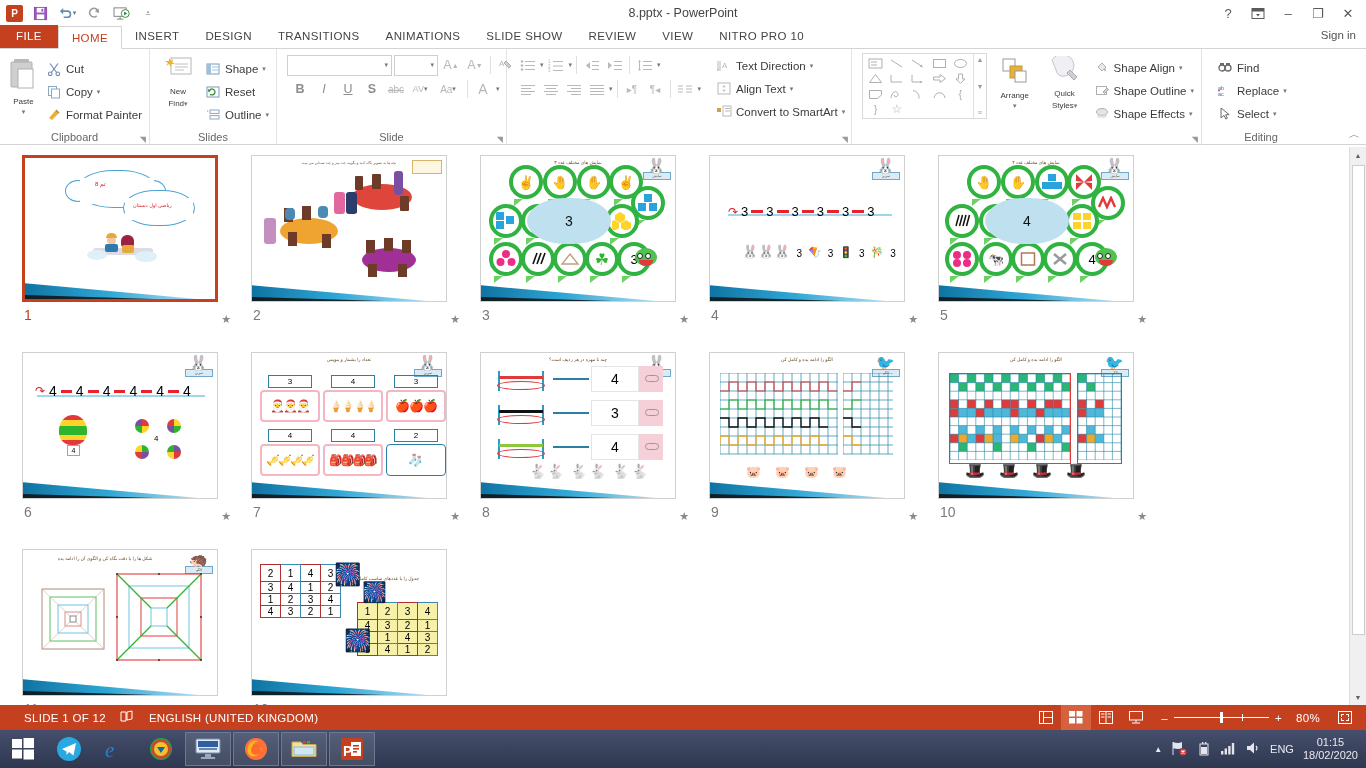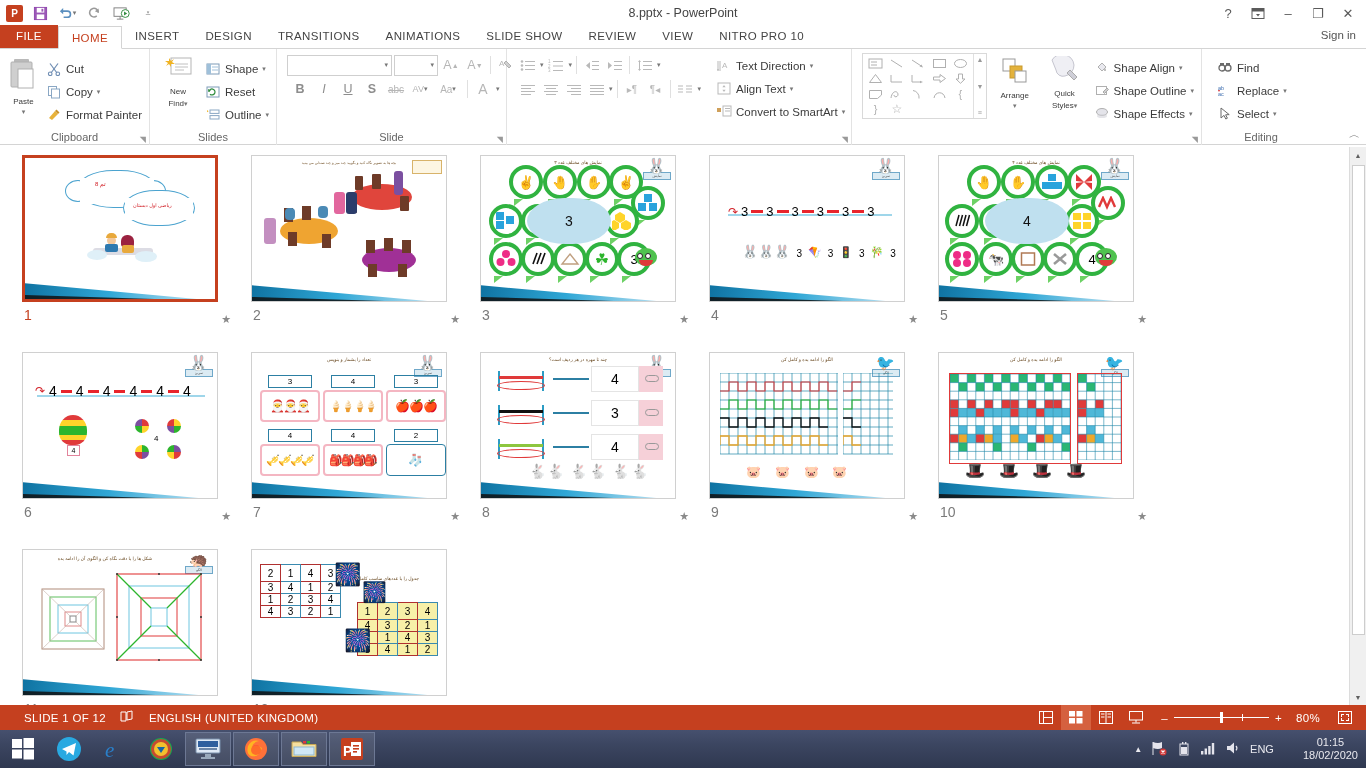--- a/index.html
+++ b/index.html
@@ -93,21 +93,21 @@
   .taskbar{
     position:absolute; left:0; bottom:0; width:1366px; height:38px;
     background:linear-gradient(180deg,#46506e 0%,#3b4560 40%,#2f3850 100%);
     display:flex; align-items:center;
   }
   .startbtn{ width:46px;height:38px;display:flex;align-items:center;justify-content:center; }
   .tbicon{ width:46px;height:38px;display:flex;align-items:center;justify-content:center; }
   .tbicon.boxed{ border:1px solid #6d7894; background:rgba(255,255,255,.10); height:34px; margin:0 1px;}
   .tray{ margin-left:auto; display:flex; align-items:center; gap:9px; padding-right:8px;
          color:#e9e9ef; font-size:11px; }
-  .clock{ text-align:center; line-height:13px; font-size:11px;margin-left:20px; }
+  .clock{ text-align:center; line-height:13px; font-size:11px; }
 
   
   .slidepane{
     position:absolute; left:0; top:147px; right:0; bottom:63px; background:#fff; overflow:hidden;
   }
   .grid{
     position:relative; padding:8px 0 0 22px; display:flex; flex-wrap:wrap;
     width:1340px;
   }
   .thumbwrap{ width:229px; height:197px; position:relative; }

